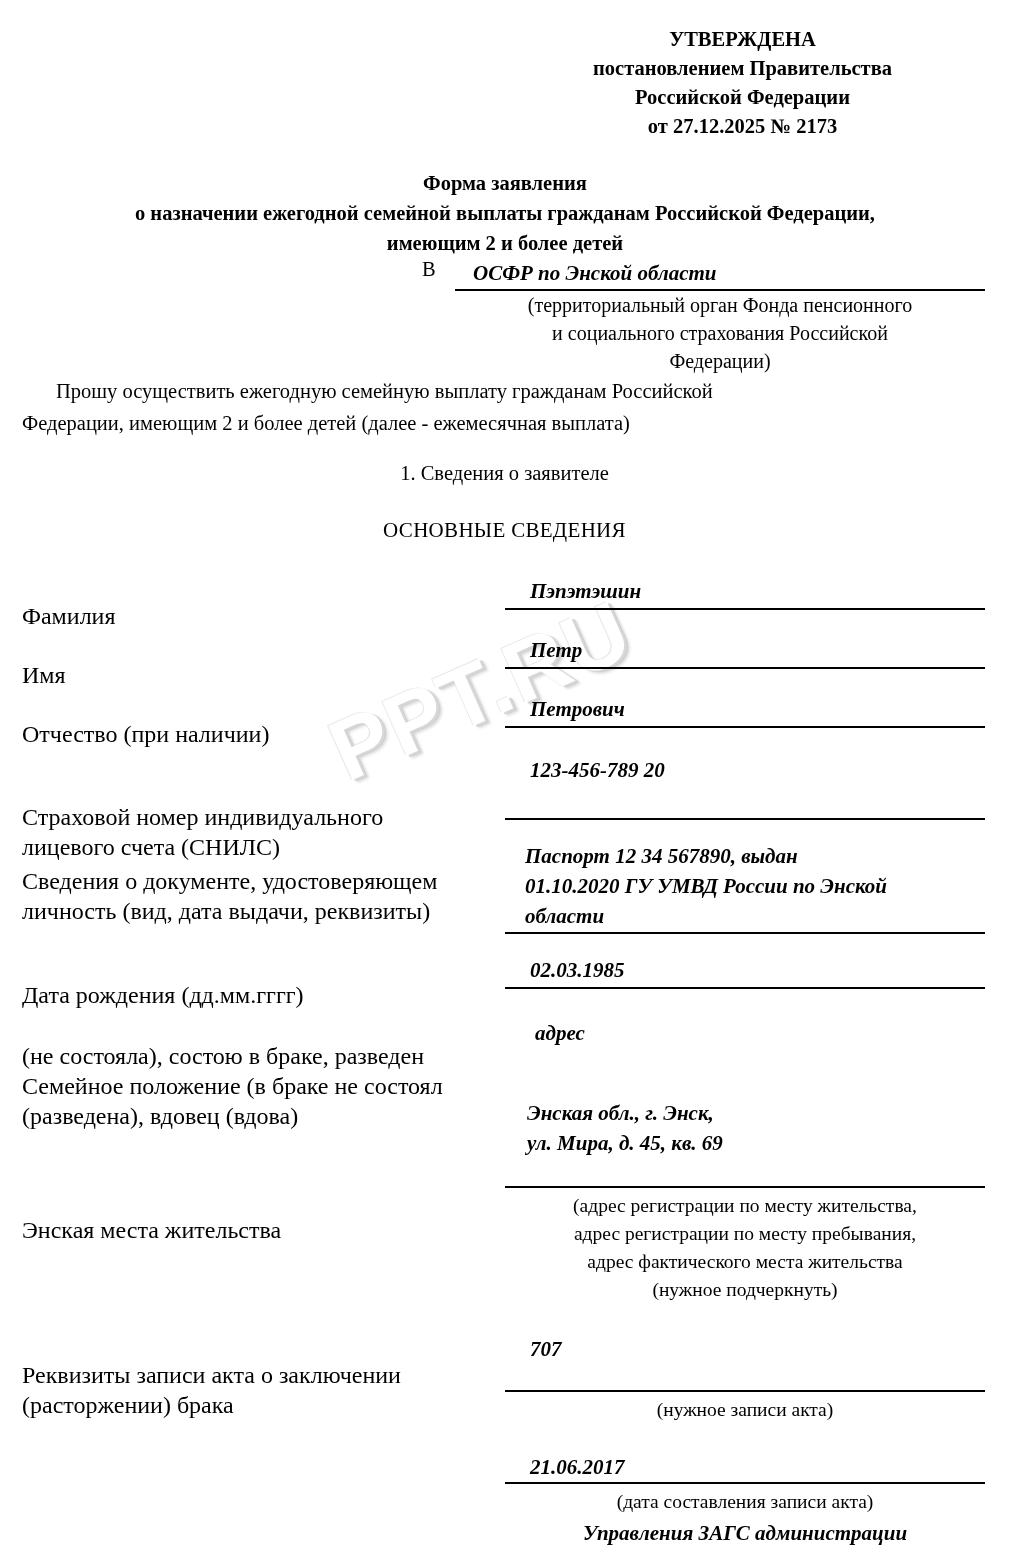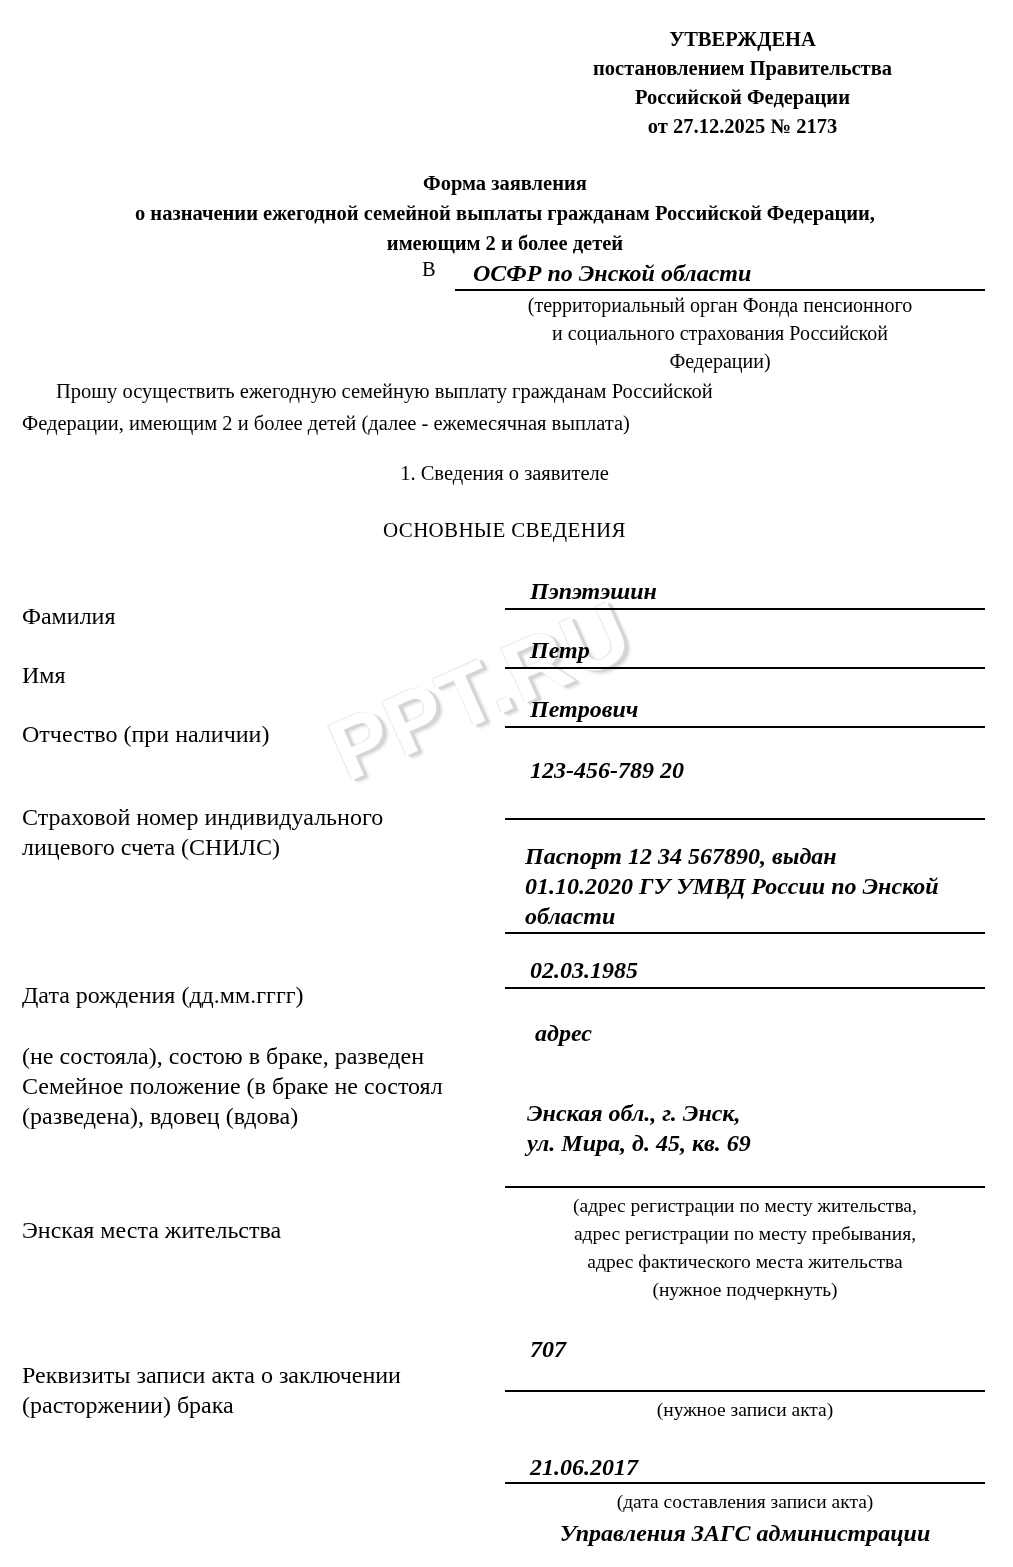--- a/index.html
+++ b/index.html
@@ -96,21 +96,21 @@
     letter-spacing: 0.3px;
   }
 
   .label {
     font-size: 24px;
     line-height: 30px;
     margin-top: 23px;
   }
 
   .value {
-    font-size: 24px;
+    font-size: 21px;
     font-style: italic;
     font-weight: 700;
     line-height: 30px;
   }
 
   .hint {
     font-size: 19.5px;
     text-align: center;
     line-height: 28px;
   }
@@ -177,20 +177,24 @@
   <div class="t value" style="left:530px; top:694px;">Петрович</div>
   <div class="rule" style="left:505px; top:726px; width:480px;"></div>
 
   <div class="blk label" style="left:22px; top:779px; width:470px;">
     <div>Страховой номер индивидуального</div>
     <div>лицевого счета (СНИЛС)</div>
   </div>
   <div class="t value" style="left:530px; top:755px;">123-456-789 20</div>
   <div class="rule" style="left:505px; top:818px; width:480px;"></div>
 
+  <div class="blk label" style="left:22px; top:843px; width:480px;">
+    <div>Сведения о документе, удостоверяющем</div>
+    <div>личность (вид, дата выдачи, реквизиты)</div>
+  </div>
   <div class="blk value" style="left:525px; top:841px; width:470px;">
     <div>Паспорт 12 34 567890, выдан</div>
     <div>01.10.2020 ГУ УМВД России по Энской</div>
     <div>области</div>
   </div>
   <div class="rule" style="left:505px; top:932px; width:480px;"></div>
 
   <div class="t label" style="left:22px; top:957px;">Дата рождения (дд.мм.гггг)</div>
   <div class="t value" style="left:530px; top:955px;">02.03.1985</div>
   <div class="rule" style="left:505px; top:987px; width:480px;"></div>

